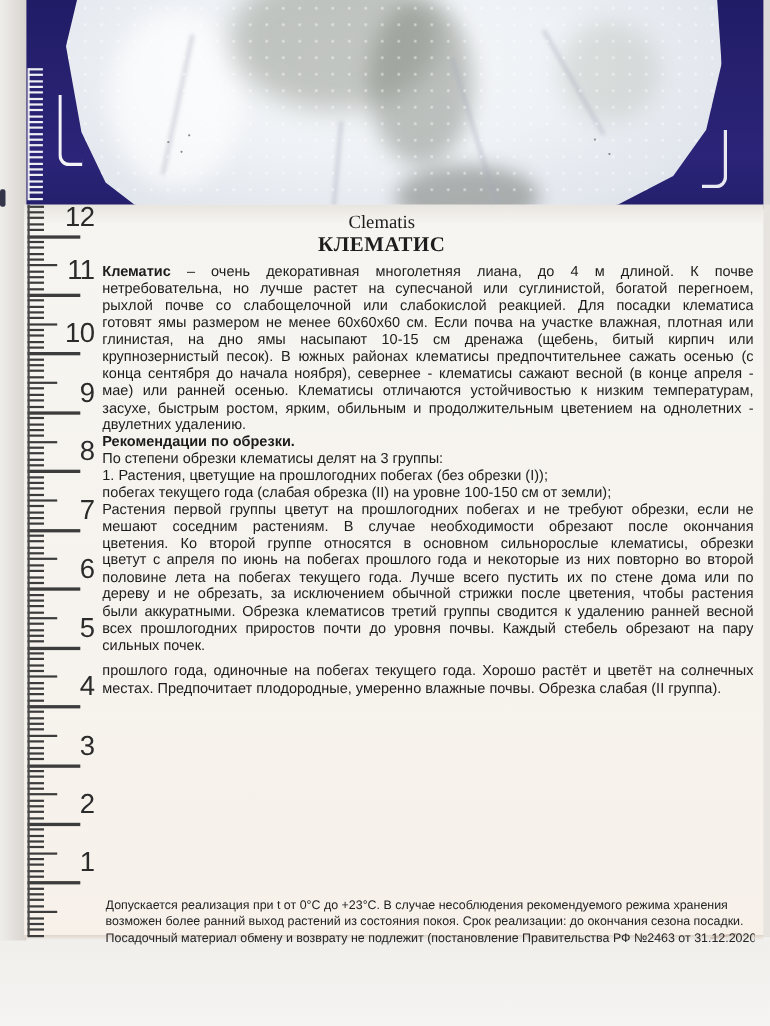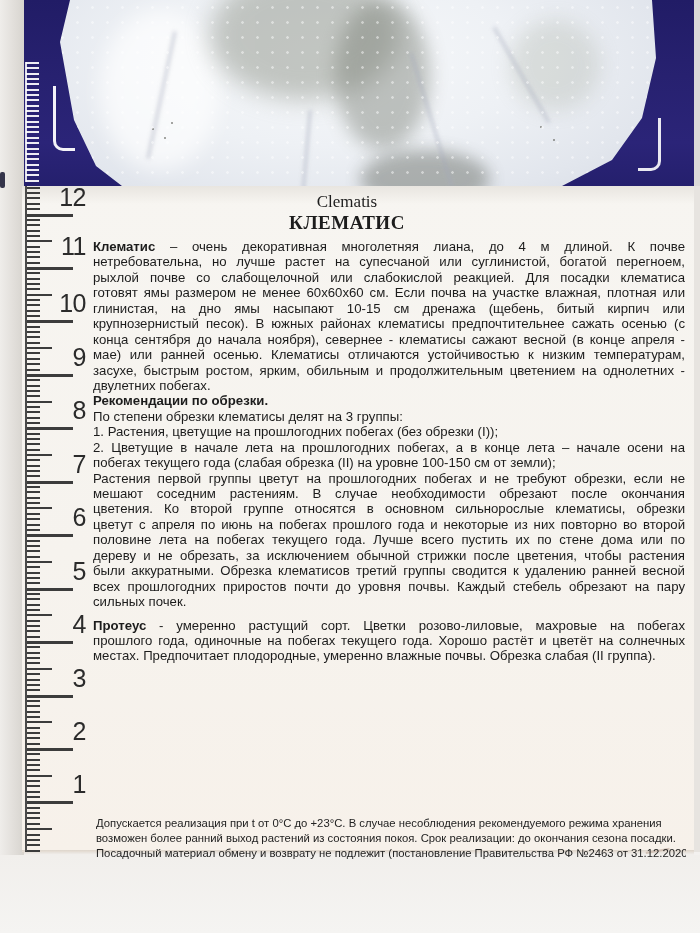--- a/index.html
+++ b/index.html
@@ -294,48 +294,46 @@
       <div class="para">
         <div class="line"><b>Клематис</b> – очень декоративная многолетняя  лиана, до 4 м длиной. К почве</div>
         <div class="line">нетребовательна, но лучше растет на супесчаной или суглинистой, богатой перегноем,</div>
         <div class="line">рыхлой почве со слабощелочной или слабокислой реакцией. Для посадки клематиса</div>
         <div class="line">готовят ямы размером не менее 60х60х60 см. Если почва на участке влажная, плотная или</div>
         <div class="line">глинистая, на дно ямы насыпают 10-15 см дренажа (щебень, битый кирпич или</div>
         <div class="line">крупнозернистый песок). В южных районах клематисы предпочтительнее сажать осенью (с</div>
         <div class="line">конца сентября до начала ноября), севернее - клематисы сажают весной (в конце апреля -</div>
         <div class="line">мае) или ранней осенью. Клематисы отличаются устойчивостью к низким температурам,</div>
         <div class="line">засухе, быстрым ростом, ярким, обильным и продолжительным цветением на однолетних -</div>
-        <div class="line last">двулетних побегах.</div>
+        <div class="line last">двулетних удалению.</div>
       </div>
       <div class="para">
         <div class="line last" style="font-weight: bold;">Рекомендации по обрезки.</div>
       </div>
       <div class="para">
         <div class="line last">По степени обрезки клематисы делят на 3 группы:</div>
       </div>
       <div class="para">
         <div class="line last">1. Растения, цветущие на прошлогодних побегах (без обрезки (I));</div>
       </div>
       <div class="para">
-        <div class="line">2. Цветущие в начале лета на прошлогодних побегах, а в конце лета – начале осени на</div>
         <div class="line last">побегах текущего года (слабая обрезка (II) на уровне 100-150 см от земли);</div>
       </div>
       <div class="para">
         <div class="line">Растения первой группы цветут на прошлогодних побегах и не требуют обрезки, если не</div>
         <div class="line">мешают соседним растениям. В случае необходимости обрезают после окончания</div>
         <div class="line">цветения. Ко второй группе относятся в основном сильнорослые клематисы, обрезки</div>
         <div class="line">цветут с апреля по июнь на побегах прошлого года и некоторые из них повторно во второй</div>
         <div class="line">половине лета на побегах текущего года. Лучше всего пустить их по стене дома или по</div>
         <div class="line">дереву и не обрезать, за исключением обычной стрижки после цветения, чтобы растения</div>
         <div class="line">были аккуратными. Обрезка клематисов третий группы сводится к удалению ранней весной</div>
         <div class="line">всех прошлогодних приростов почти до уровня почвы. Каждый стебель обрезают на пару</div>
         <div class="line last">сильных почек.</div>
       </div>
       <div class="para gap">
-        <div class="line"><b>Протеус</b> - умеренно растущий сорт. Цветки розово-лиловые, махровые на побегах</div>
         <div class="line">прошлого года, одиночные на побегах текущего года. Хорошо растёт и цветёт на солнечных</div>
         <div class="line last">местах. Предпочитает плодородные, умеренно влажные почвы. Обрезка слабая (II группа).</div>
       </div>
     </div>
 
   <div class="fine-print" id="fine-print">
       <div class="line">Допускается реализация при t от 0°C до +23°C. В случае несоблюдения рекомендуемого режима хранения</div>
       <div class="line">возможен более ранний выход растений из состояния покоя. Срок реализации: до окончания сезона посадки.</div>
       <div class="line">Посадочный материал обмену и возврату не подлежит (постановление Правительства РФ №2463 от 31.12.2020).</div>
     </div>

